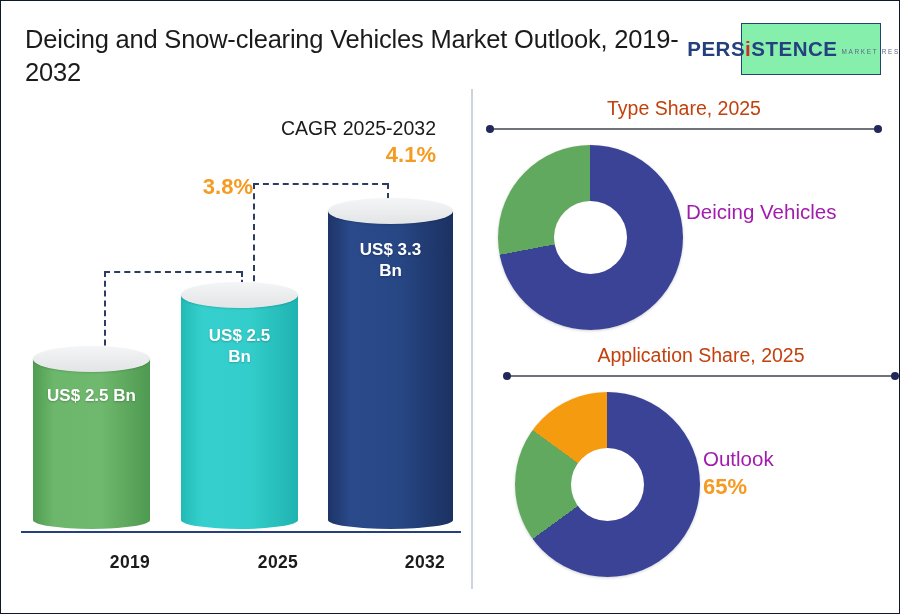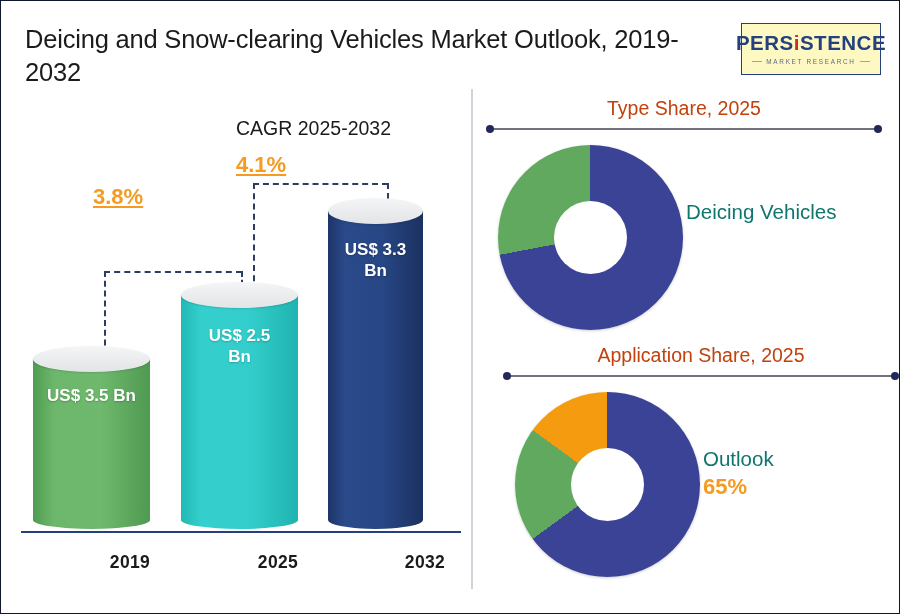--- a/index.html
+++ b/index.html
@@ -33,23 +33,23 @@
     letter-spacing: -0.2px;
   }
   #logo-box {
     position: absolute;
     left: 740px;
     top: 22px;
     width: 140px;
     height: 52px;
     border: 1.5px solid #24407e;
     box-sizing: border-box;
-    background: #fef9c3;
+    background: #86efac;
     display: flex;
-    flex-direction: column;
+    flex-direction: row;
     align-items: center;
     justify-content: center;
   }
   #logo-word {
     font-size: 20.5px;
     font-weight: 700;
     color: #24407e;
     letter-spacing: 0.5px;
     line-height: 1;
     white-space: nowrap;
@@ -134,33 +134,32 @@
     left: 20px;
     width: 440px;
     bottom: 58px;
     height: 2.5px;
     background: #24407e;
   }
 
   
   .annot {
     position: absolute;
-    text-align: left;
+    text-align: right;
   }
   .annot .cap {
     font-size: 19.5px;
     line-height: 25px;
     color: #1b1b1b;
   }
   .annot .pct {
     font-size: 22px;
     font-weight: 700;
     color: #f59b22;
-    margin-top: 11px;
-    text-decoration: underline;
+    margin-top: 1px;
   }
   .dashline {
     position: absolute;
   }
   .dash-h {
     border-top: 2px dashed #2c3c63;
   }
   .dash-v {
     border-left: 2px dashed #2c3c63;
   }
@@ -211,21 +210,21 @@
     border-radius: 50%;
   }
   .donut-hole {
     position: absolute;
     border-radius: 50%;
     background: #ffffff;
   }
   .donut-legend { position: absolute; }
   .donut-legend .name {
     font-size: 20.5px;
-    color: #0f766e;
+    color: #a21caf;
     line-height: 25px;
     white-space: nowrap;
   }
   .donut-legend .val {
     font-size: 22px;
     font-weight: 700;
     color: #f59b22;
     line-height: 27px;
     margin-top: 2px;
   }
@@ -262,35 +261,35 @@
     </div>
 
     <div class="dashline dash-h" style="left:252px; top:92px; width:135px;"></div>
     <div class="dashline dash-v" style="left:252px; top:92px; height:129px;"></div>
     <div class="dashline dash-v" style="left:386px; top:92px; height:46px;"></div>
 
     <div class="bar-group" style="left:32px; width:117px; height:182px;">
       <div class="cyl" style="height:182px;">
         <div class="cyl-body" style="height:170px; background:linear-gradient(90deg,#4f9c52 0%,#6cb76b 18%,#6fb96e 58%,#4e9a50 100%);"></div>
         <div class="cyl-top" style="top:-1px;"></div>
-        <div class="bar-value" style="top:38px;">US$ 3.5 Bn</div>
+        <div class="bar-value" style="top:38px;">US$ 2.5 Bn</div>
       </div>
     </div>
 
     <div class="bar-group" style="left:180px; width:117px; height:246px;">
       <div class="cyl" style="height:246px;">
         <div class="cyl-body" style="height:234px; background:linear-gradient(90deg,#21b9b6 0%,#35d0cd 18%,#33cecb 58%,#1fb3b1 100%);"></div>
         <div class="cyl-top" style="top:-1px;"></div>
         <div class="bar-value" style="top:42px;">
           <span>US$ 2.5<br>Bn</span>
         </div>
       </div>
     </div>
 
-    <div class="bar-group" style="left:327px; width:95px; height:330px;">
+    <div class="bar-group" style="left:327px; width:125px; height:330px;">
       <div class="cyl" style="height:330px;">
         <div class="cyl-body" style="height:318px; background:linear-gradient(90deg,#1d3467 0%,#2a4a8b 18%,#274684 58%,#1b3161 100%);"></div>
         <div class="cyl-top" style="top:-1px;"></div>
         <div class="bar-value" style="top:40px;">
           <span>US$ 3.3<br>Bn</span>
         </div>
       </div>
     </div>
 
     <div id="axis-line"></div>

